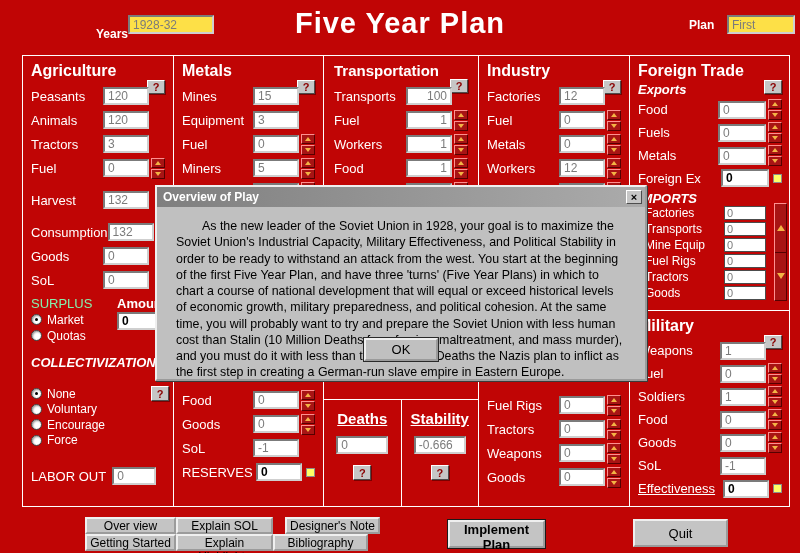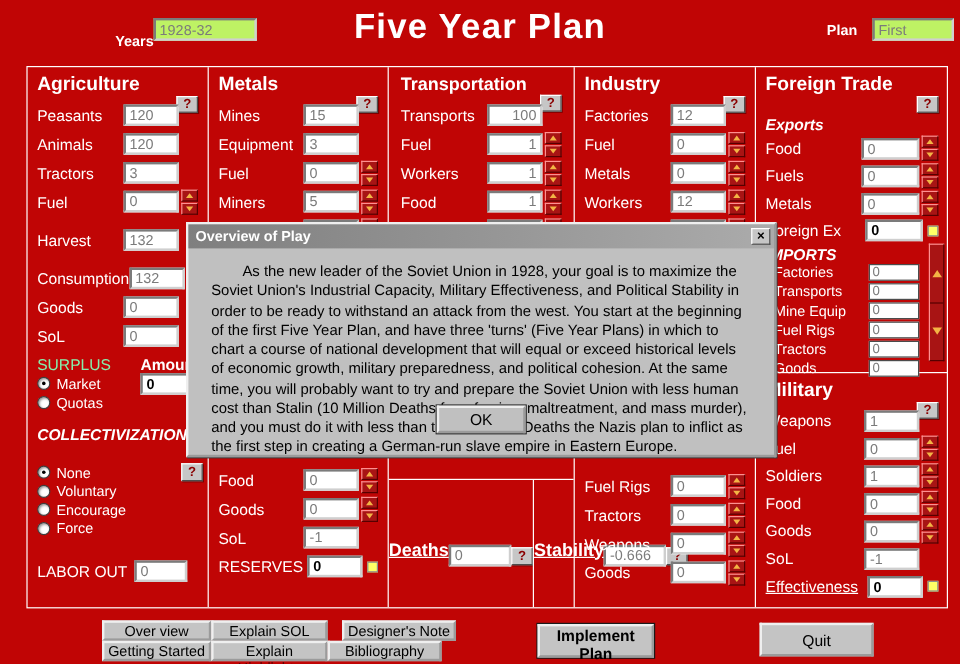--- a/index.html
+++ b/index.html
@@ -3,21 +3,21 @@
 <meta charset="utf-8">
 <style>
   * { box-sizing: border-box; margin: 0; padding: 0; }
   html,body { width:800px; height:553px; }
   body {
     position:relative; background:#c00505; overflow:hidden;
     font-family:"Liberation Sans", sans-serif;
   }
   .wlabel { position:absolute; color:#fff; font-weight:bold; font-size:12px; }
   .htb {
-    position:absolute; height:19px; background:#bef264; border:2px inset #cfcfcf;
+    position:absolute; height:19px; background:#fde047; border:2px inset #cfcfcf;
     font-family:"Liberation Sans",sans-serif; font-size:12px; color:#7b7b7b; padding:0 3px;
   }
   .title { position:absolute; left:0; right:0; top:7px; text-align:center;
     color:#fff; font-weight:bold; font-size:29px; letter-spacing:1px; }
 
   .board { position:absolute; left:22px; top:55px; width:768px; height:452px;
     border:1px solid #fff; }
   .col { position:absolute; top:0; height:450px; border-right:1px solid #fff; padding:6px 8px; }
   .col1 { left:0; width:151px; }
   .col2 { left:151px; width:150px; }
@@ -70,29 +70,29 @@
   .chelp { position:absolute; right:4px; top:330px; margin:0; }
   .labrow { display:flex; align-items:center; margin-top:16px; height:24px; }
   .labrow .lb { flex:none; margin-right:6px; }
   .labrow .tb { width:44px; }
 
   .pbot { position:absolute; left:8px; right:8px; }
   .col2 .pbot { top:332px; }
   .col4 .pbot { top:337px; }
 
   .tbot { position:absolute; left:0; right:0; top:343px; bottom:0; border-top:1px solid #fff; display:flex; }
-  .thalf { flex:1; display:flex; flex-direction:row; align-items:center; padding-top:10px; }
+  .thalf { flex:1; display:flex; flex-direction:column; align-items:center; padding-top:10px; }
   .thalf + .thalf { border-left:1px solid #fff; }
   .tlab { font-size:15px; font-weight:bold; color:#fff; text-decoration:underline; }
   .thalf .tb { width:52px; margin-top:9px; }
   .thalf .help { margin:11px 0 0 0; }
 
   .ft { height:255px; border-bottom:1px solid #fff; padding:6px 8px; position:relative; }
   .mil { height:196px; padding:6px 8px; }
-  .ital { font-size:13px; font-weight:bold; font-style:italic; color:#fff; height:16px; margin-top:14px; }
+  .ital { font-size:13px; font-weight:bold; font-style:italic; color:#fff; height:16px; margin-top:0; }
   .ft .row { height:23px; }
   .ft .row .tb { width:48px; }
   .imp-label { margin-top:2px; height:14px; }
   .irow { display:flex; align-items:center; height:16px; }
   .tick { width:2px; height:7px; background:#eec4c4; margin-right:5px; flex:none; }
   .ilb { flex:1; font-size:12px; color:#fff; white-space:nowrap; }
   .itb { width:42px; height:14px; margin-right:16px; background:#fff; border:1px solid #4c4c4c;
     font-family:"Liberation Sans",sans-serif; font-size:11px; color:#7b7b7b; padding:0 2px; }
   .vscroll { position:absolute; right:3px; top:147px; width:13px; height:98px; background:#a81414;
     border:1px solid; border-color:#ff9090 #560000 #560000 #ff9090; cursor:pointer; }

